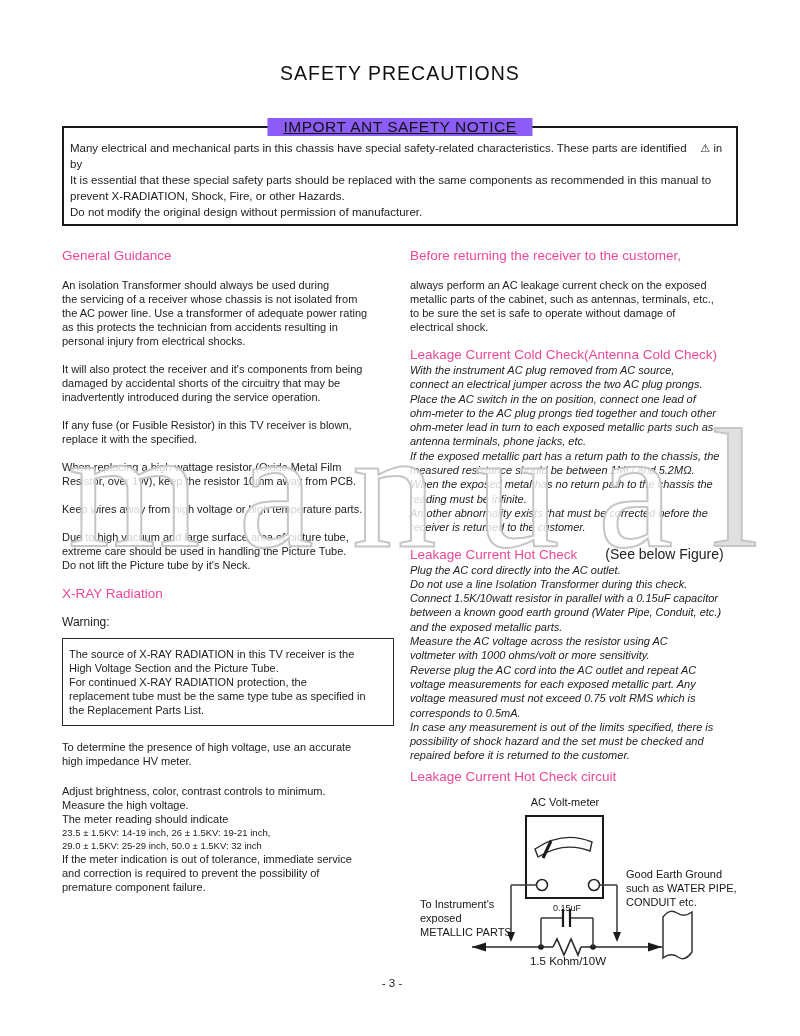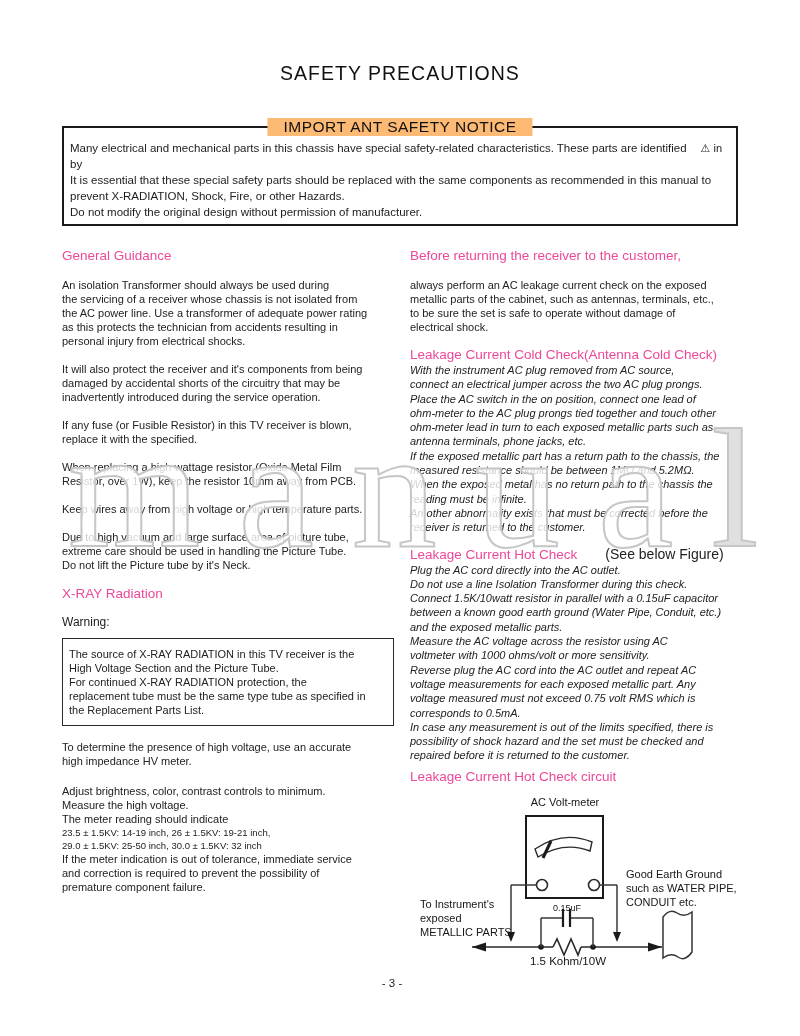--- a/index.html
+++ b/index.html
@@ -16,22 +16,22 @@
     text-align:center;font-size:19.5px;letter-spacing:1px;color:#111;
   }
   
   .notice-box{
     position:absolute;top:126px;left:62px;width:676px;height:100px;
     border:2px solid #1a1a1a;box-sizing:border-box;
     padding:12px 8px 0 6px;
   }
   .notice-heading{
     position:absolute;top:-10px;left:50%;transform:translateX(-50%);
-    background:#fdba74;padding:0 16px;white-space:nowrap;
-    font-size:15.5px;letter-spacing:.5px;line-height:18px;color:#111;
+    background:#8b5cf6;padding:0 16px;white-space:nowrap;
+    font-size:15.5px;letter-spacing:.5px;line-height:18px;color:#111;text-decoration:underline;
   }
   .notice-line{font-size:11.5px;line-height:16px;}
   .notice-line1{display:flex;justify-content:space-between;}
   .notice-sym{white-space:nowrap;padding-right:6px;font-size:11px;}
   .tri{font-size:11px;}
   
   .col{position:absolute;top:248px;}
   .col-left{left:62px;width:332px;}
   .col-right{left:410px;width:352px;}
   .h-sec{font-size:13.5px;line-height:16px;margin:14px 0 0 0;color:#ec4899;}
@@ -118,21 +118,21 @@
 High Voltage Section and the Picture Tube.
 For continued X-RAY RADIATION protection, the
 replacement tube must be the same type tube as specified in
 the Replacement Parts List.</div>
     <div class="para mt26">To determine the presence of high voltage, use an accurate
 high impedance HV meter.</div>
     <div class="para mt16">Adjust brightness, color, contrast controls to minimum.
 Measure the high voltage.
 The meter reading should indicate</div>
     <div class="kv">23.5 ± 1.5KV: 14-19 inch, 26 ± 1.5KV: 19-21 inch,
-29.0 ± 1.5KV: 25-50 inch, 30.0 ± 1.5KV: 32 inch</div>
+29.0 ± 1.5KV: 25-29 inch, 50.0 ± 1.5KV: 32 inch</div>
     <div class="para para-tight">If the meter indication is out of tolerance, immediate service
 and correction is required to prevent the possibility of
 premature component failure.</div>
   </div>
 
   <div class="col col-right">
     <div class="h-sec h-first">Before returning the receiver to the customer,</div>
     <div class="para">always perform an AC leakage current check on the exposed
 metallic parts of the cabinet, such as antennas, terminals, etc.,
 to be sure the set is safe to operate without damage of

